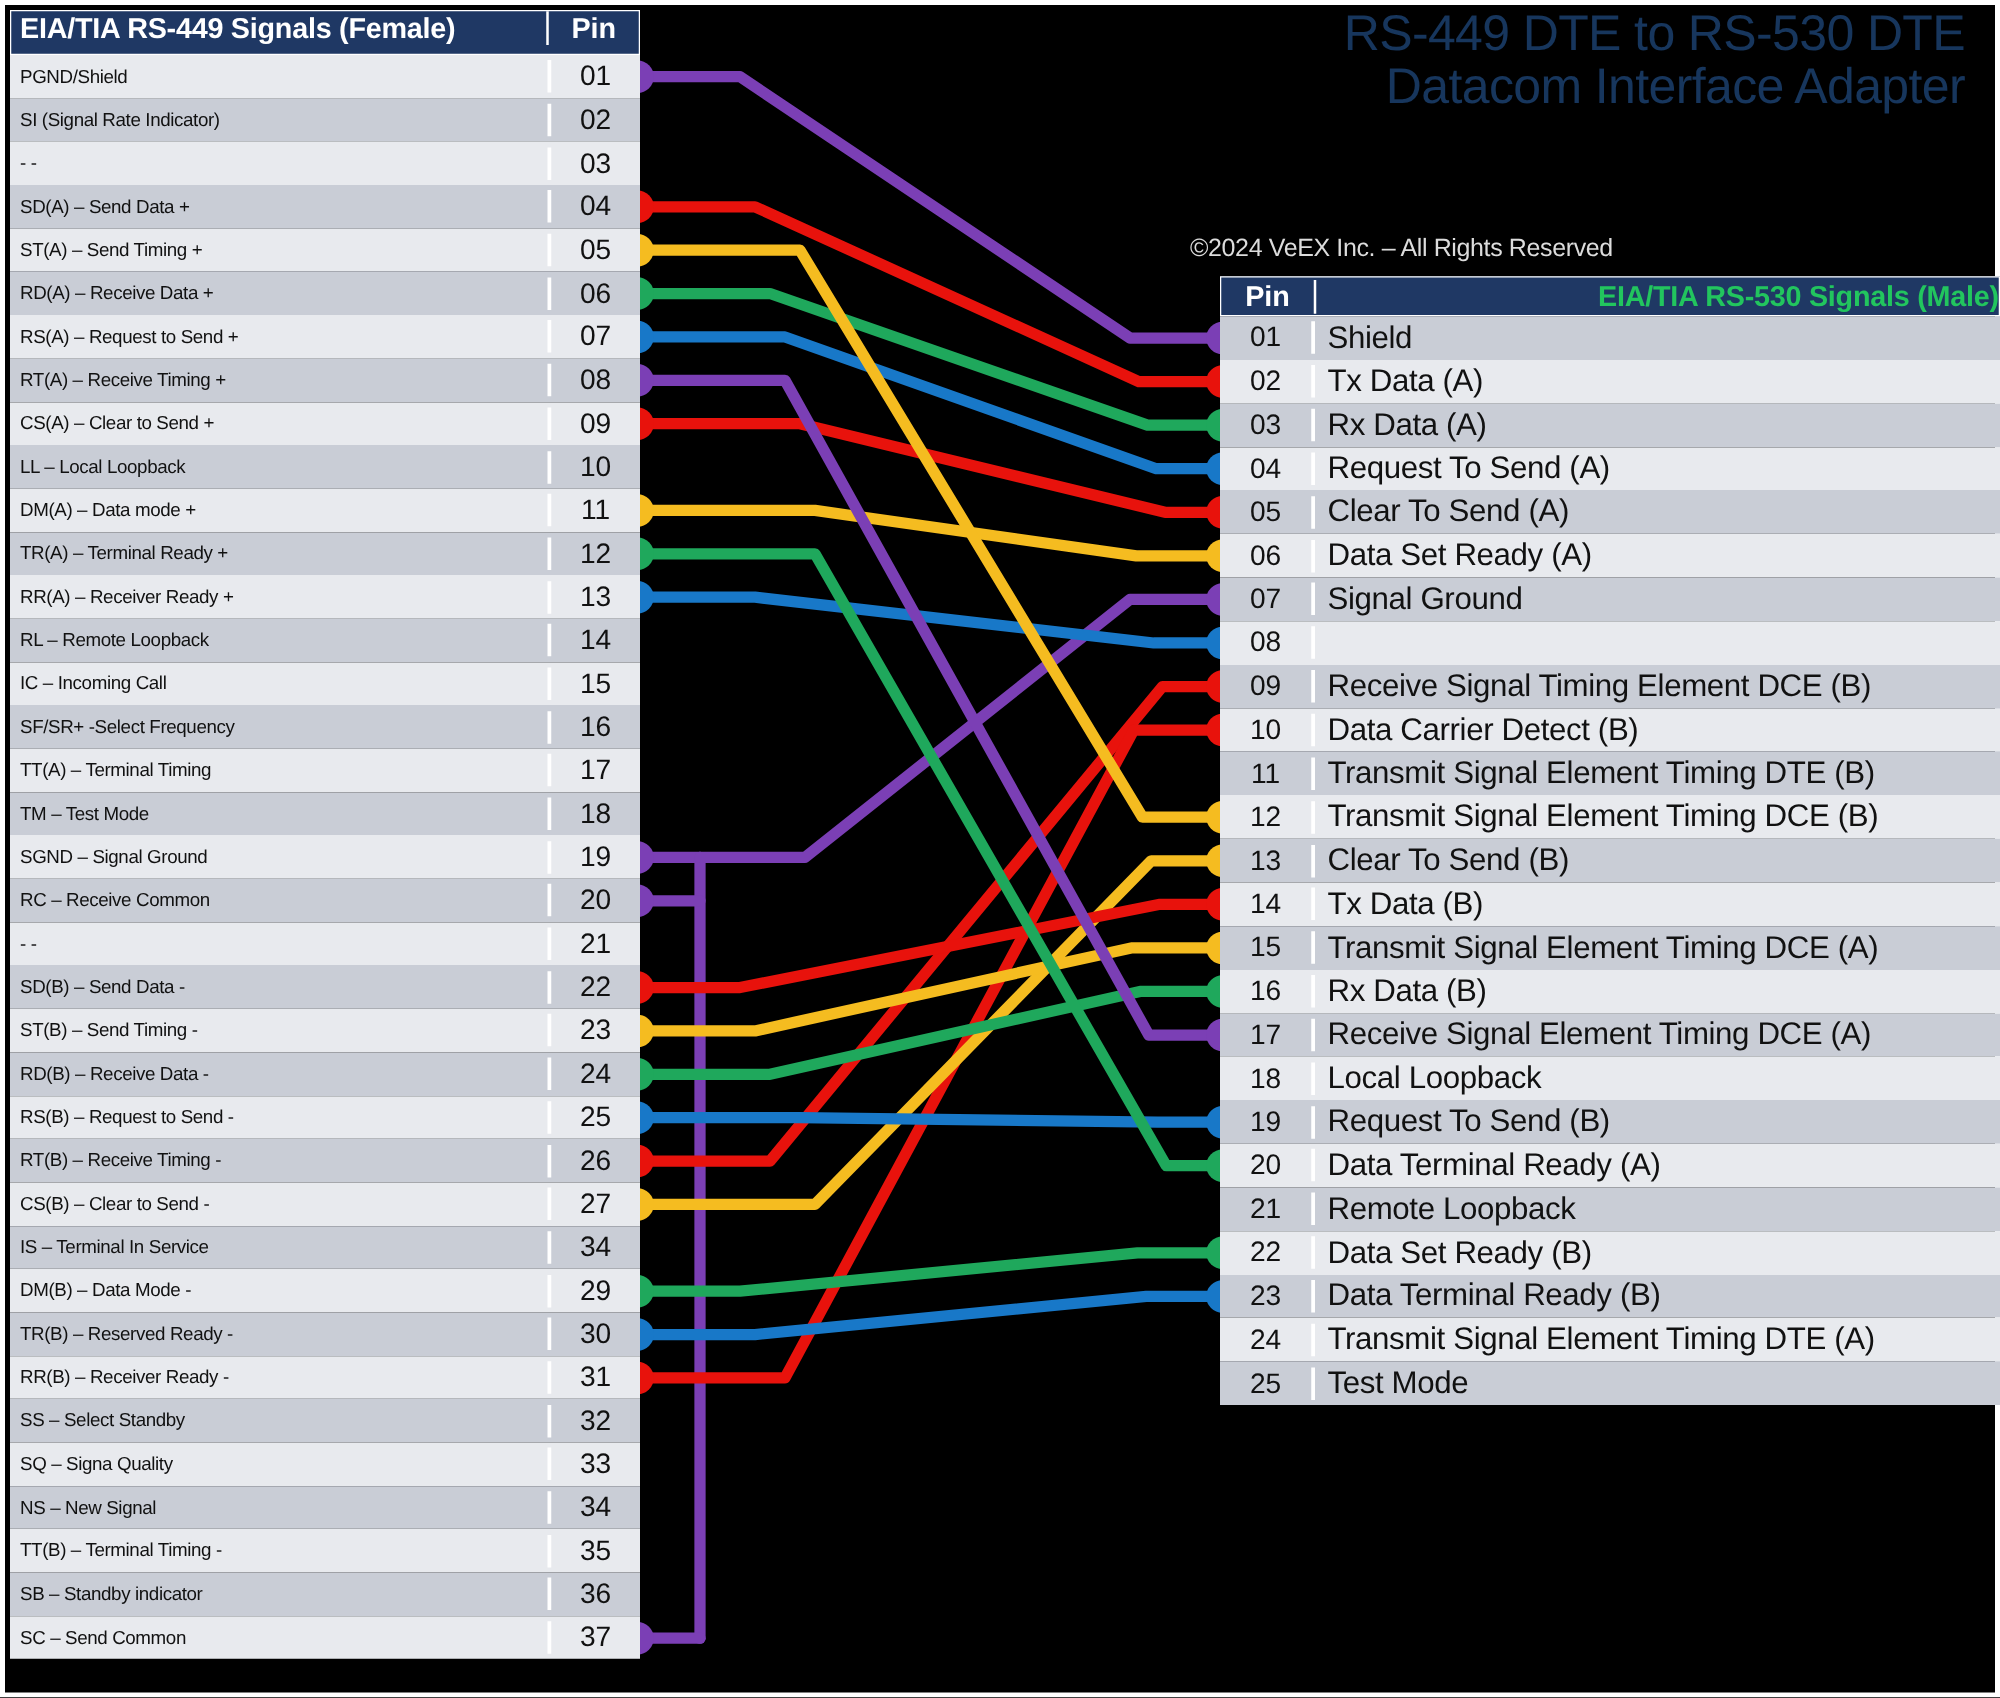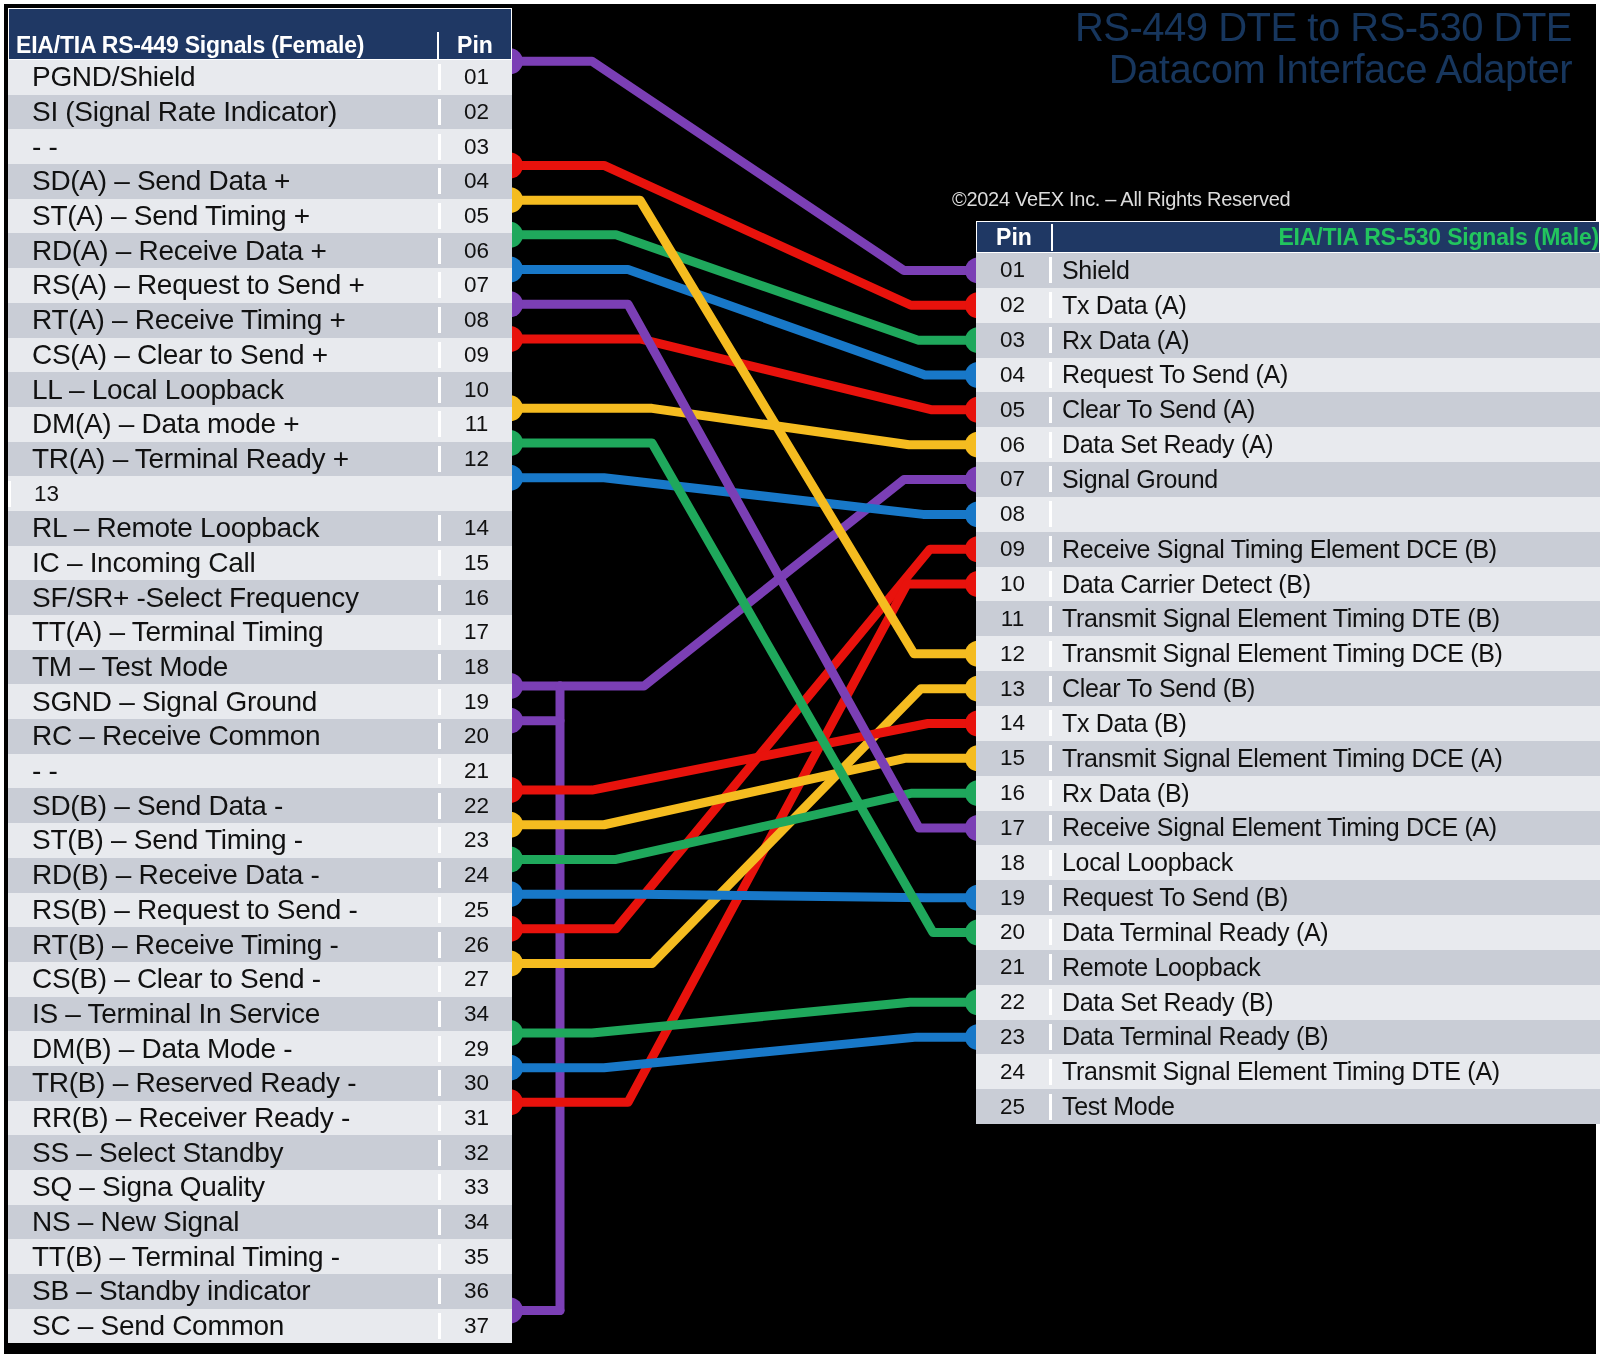--- a/index.html
+++ b/index.html
@@ -4,30 +4,30 @@
 <style>
   html,body{margin:0;padding:0;background:#000;}
   body{width:1600px;height:1358px;position:relative;overflow:hidden;
        font-family:"Liberation Sans",sans-serif;background:#000;}
 
   
   #frame{position:absolute;inset:0;border:4px solid #ffffff;box-sizing:border-box;background:#000;}
 
   
   #left-table{position:absolute;left:4px;top:4px;width:504px;}
-  #left-table .hdr{display:flex;background:#1F3864;height:52px;align-items:flex-end;
+  #left-table .hdr{display:flex;background:#1F3864;height:36px;align-items:flex-start;
         border:1px solid #ffffff;box-sizing:border-box;}
   #left-table .hdr .c1{flex:1;color:#fff;font-weight:bold;font-size:23px;padding-left:7px;
         letter-spacing:-0.2px;white-space:nowrap;}
   #left-table .hdr .c2{width:74px;color:#fff;font-weight:bold;font-size:23px;text-align:center;
         border-left:2px solid #ffffff;box-sizing:border-box;}
   #left-table .row{display:flex;height:34.7px;align-items:center;}
   #left-table .row.odd{background:#E8EAEE;}
   #left-table .row.even{background:#C9CDD6;}
-  #left-table .row .c1{flex:1;color:#111;font-size:28px;padding-left:24px;
+  #left-table .row .c1{flex:1;color:#111;font-size:15px;padding-left:8px;
         white-space:nowrap;overflow:hidden;letter-spacing:-0.3px;}
   #left-table .row .c2{width:74px;color:#111;font-size:22.5px;text-align:center;
         border-left:3px solid #fff;box-sizing:border-box;}
 
   
   #right-table{position:absolute;left:972px;top:217px;width:624px;}
   #right-table .hdr{display:flex;background:#1F3864;height:32px;align-items:center;
         border:1px solid #ffffff;box-sizing:border-box;}
   #right-table .hdr .c1{width:76px;color:#fff;font-weight:bold;font-size:23px;text-align:center;
         border-right:2px solid #ffffff;box-sizing:border-box;}
@@ -180,20 +180,21 @@
         </div>
         <div class="row odd">
           <div class="c1">DM(A) – Data mode +</div>
           <div class="c2">11</div>
         </div>
         <div class="row even">
           <div class="c1">TR(A) – Terminal Ready +</div>
           <div class="c2">12</div>
         </div>
         <div class="row odd">
+          <div class="c1">RR(A) – Receiver Ready +</div>
           <div class="c2">13</div>
         </div>
         <div class="row even">
           <div class="c1">RL – Remote Loopback</div>
           <div class="c2">14</div>
         </div>
         <div class="row odd">
           <div class="c1">IC – Incoming Call</div>
           <div class="c2">15</div>
         </div>

